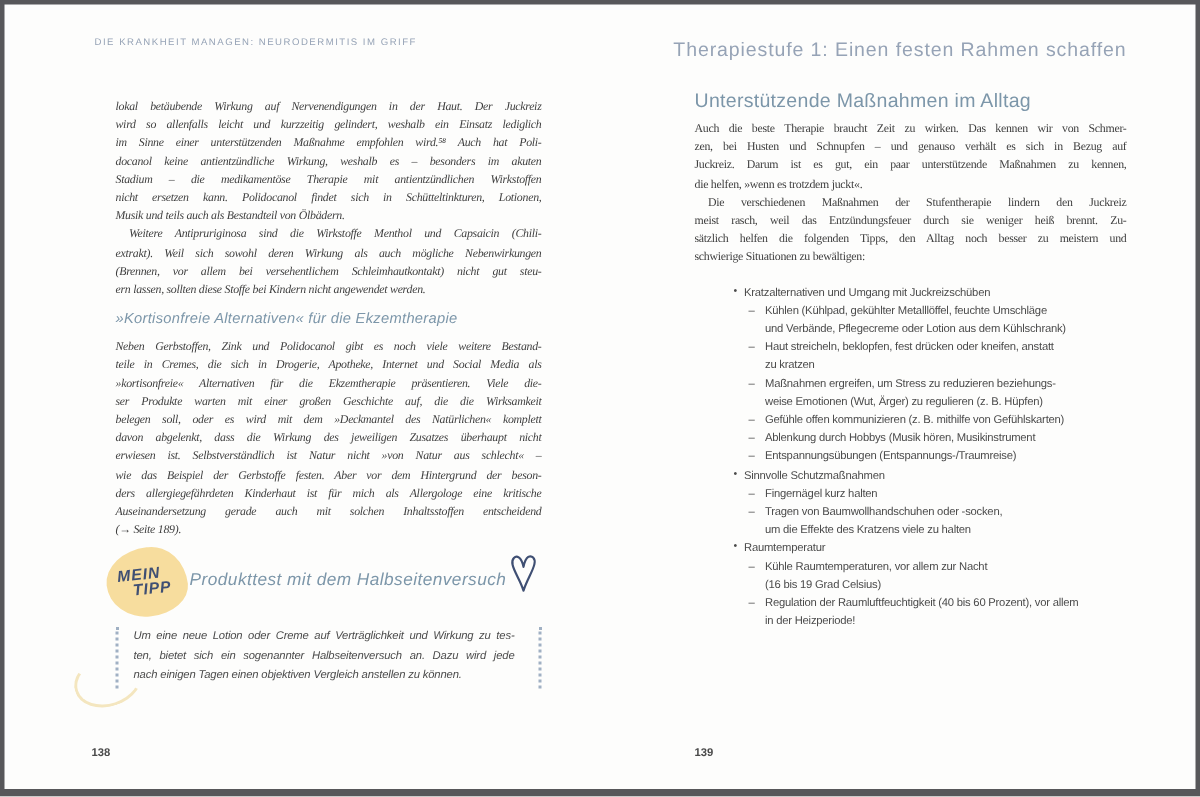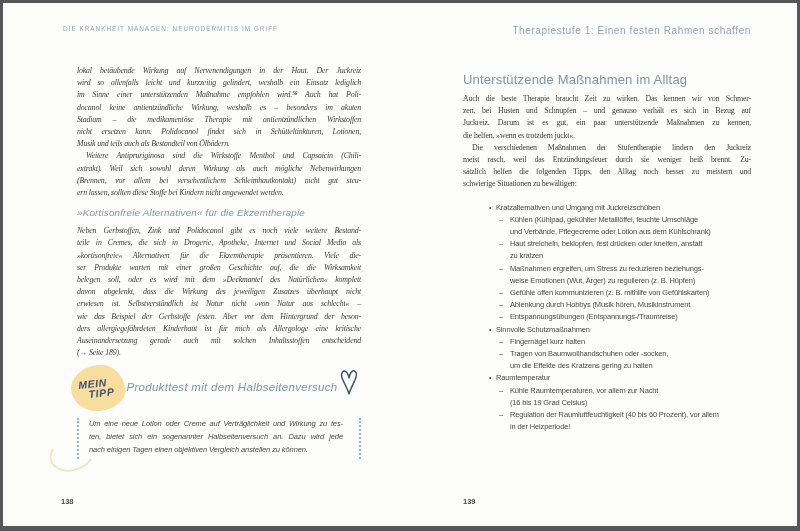--- a/index.html
+++ b/index.html
@@ -12,25 +12,25 @@
   .page{position:absolute;top:0;width:400px;height:100%;}
   .page-left{left:0;}
   .page-right{left:400px;}
 
   .running-head{
     position:absolute;top:22px;
     font-family:"Liberation Sans",sans-serif;
     color:#96a3b6;
   }
   .rh-left{left:60px;font-size:6.4px;letter-spacing:1px;}
-  .rh-right{right:52px;font-size:10px;letter-spacing:.6px;text-align:right;}
+  .rh-right{right:52px;font-size:13px;letter-spacing:.6px;text-align:right;}
 
   .col{position:absolute;}
   .col-left{left:74px;top:62px;width:284px;font-style:italic;}
-  .col-right{left:60px;top:56px;width:288px;margin-top:13px;}
+  .col-right{left:60px;top:56px;width:288px;}
 
   
   .tl{
     font-family:"Liberation Serif",serif;
     font-size:7.9px;letter-spacing:-0.18px;line-height:12.2px;
     color:#3e3e3e;
     text-align:justify;text-align-last:justify;text-justify:inter-word;
   }
   .tl.last{text-align-last:left;}
   .tl.ind{text-indent:9px;}
@@ -189,21 +189,21 @@
           <div class="li lv2"><span class="mk">–</span>Haut streicheln, beklopfen, fest drücken oder kneifen, anstatt</div>
           <div class="li lv3">zu kratzen</div>
           <div class="li lv2"><span class="mk">–</span>Maßnahmen ergreifen, um Stress zu reduzieren beziehungs-</div>
           <div class="li lv3">weise Emotionen (Wut, Ärger) zu regulieren (z. B. Hüpfen)</div>
           <div class="li lv2"><span class="mk">–</span>Gefühle offen kommunizieren (z. B. mithilfe von Gefühlskarten)</div>
           <div class="li lv2"><span class="mk">–</span>Ablenkung durch Hobbys (Musik hören, Musikinstrument</div>
           <div class="li lv2"><span class="mk">–</span>Entspannungsübungen (Entspannungs-/Traumreise)</div>
           <div class="li lv1"><span class="mk">•</span>Sinnvolle Schutzmaßnahmen</div>
           <div class="li lv2"><span class="mk">–</span>Fingernägel kurz halten</div>
           <div class="li lv2"><span class="mk">–</span>Tragen von Baumwollhandschuhen oder -socken,</div>
-          <div class="li lv3">um die Effekte des Kratzens gering zu halten</div>
+          <div class="li lv3">um die Effekte des Kratzens viele zu halten</div>
           <div class="li lv1"><span class="mk">•</span>Raumtemperatur</div>
           <div class="li lv2"><span class="mk">–</span>Kühle Raumtemperaturen, vor allem zur Nacht</div>
           <div class="li lv3">(16 bis 19 Grad Celsius)</div>
           <div class="li lv2"><span class="mk">–</span>Regulation der Raumluftfeuchtigkeit (40 bis 60 Prozent), vor allem</div>
           <div class="li lv3">in der Heizperiode!</div>
         </div>
     </div>
 
     <div class="pagenum pn-right">139</div>
   </section>

